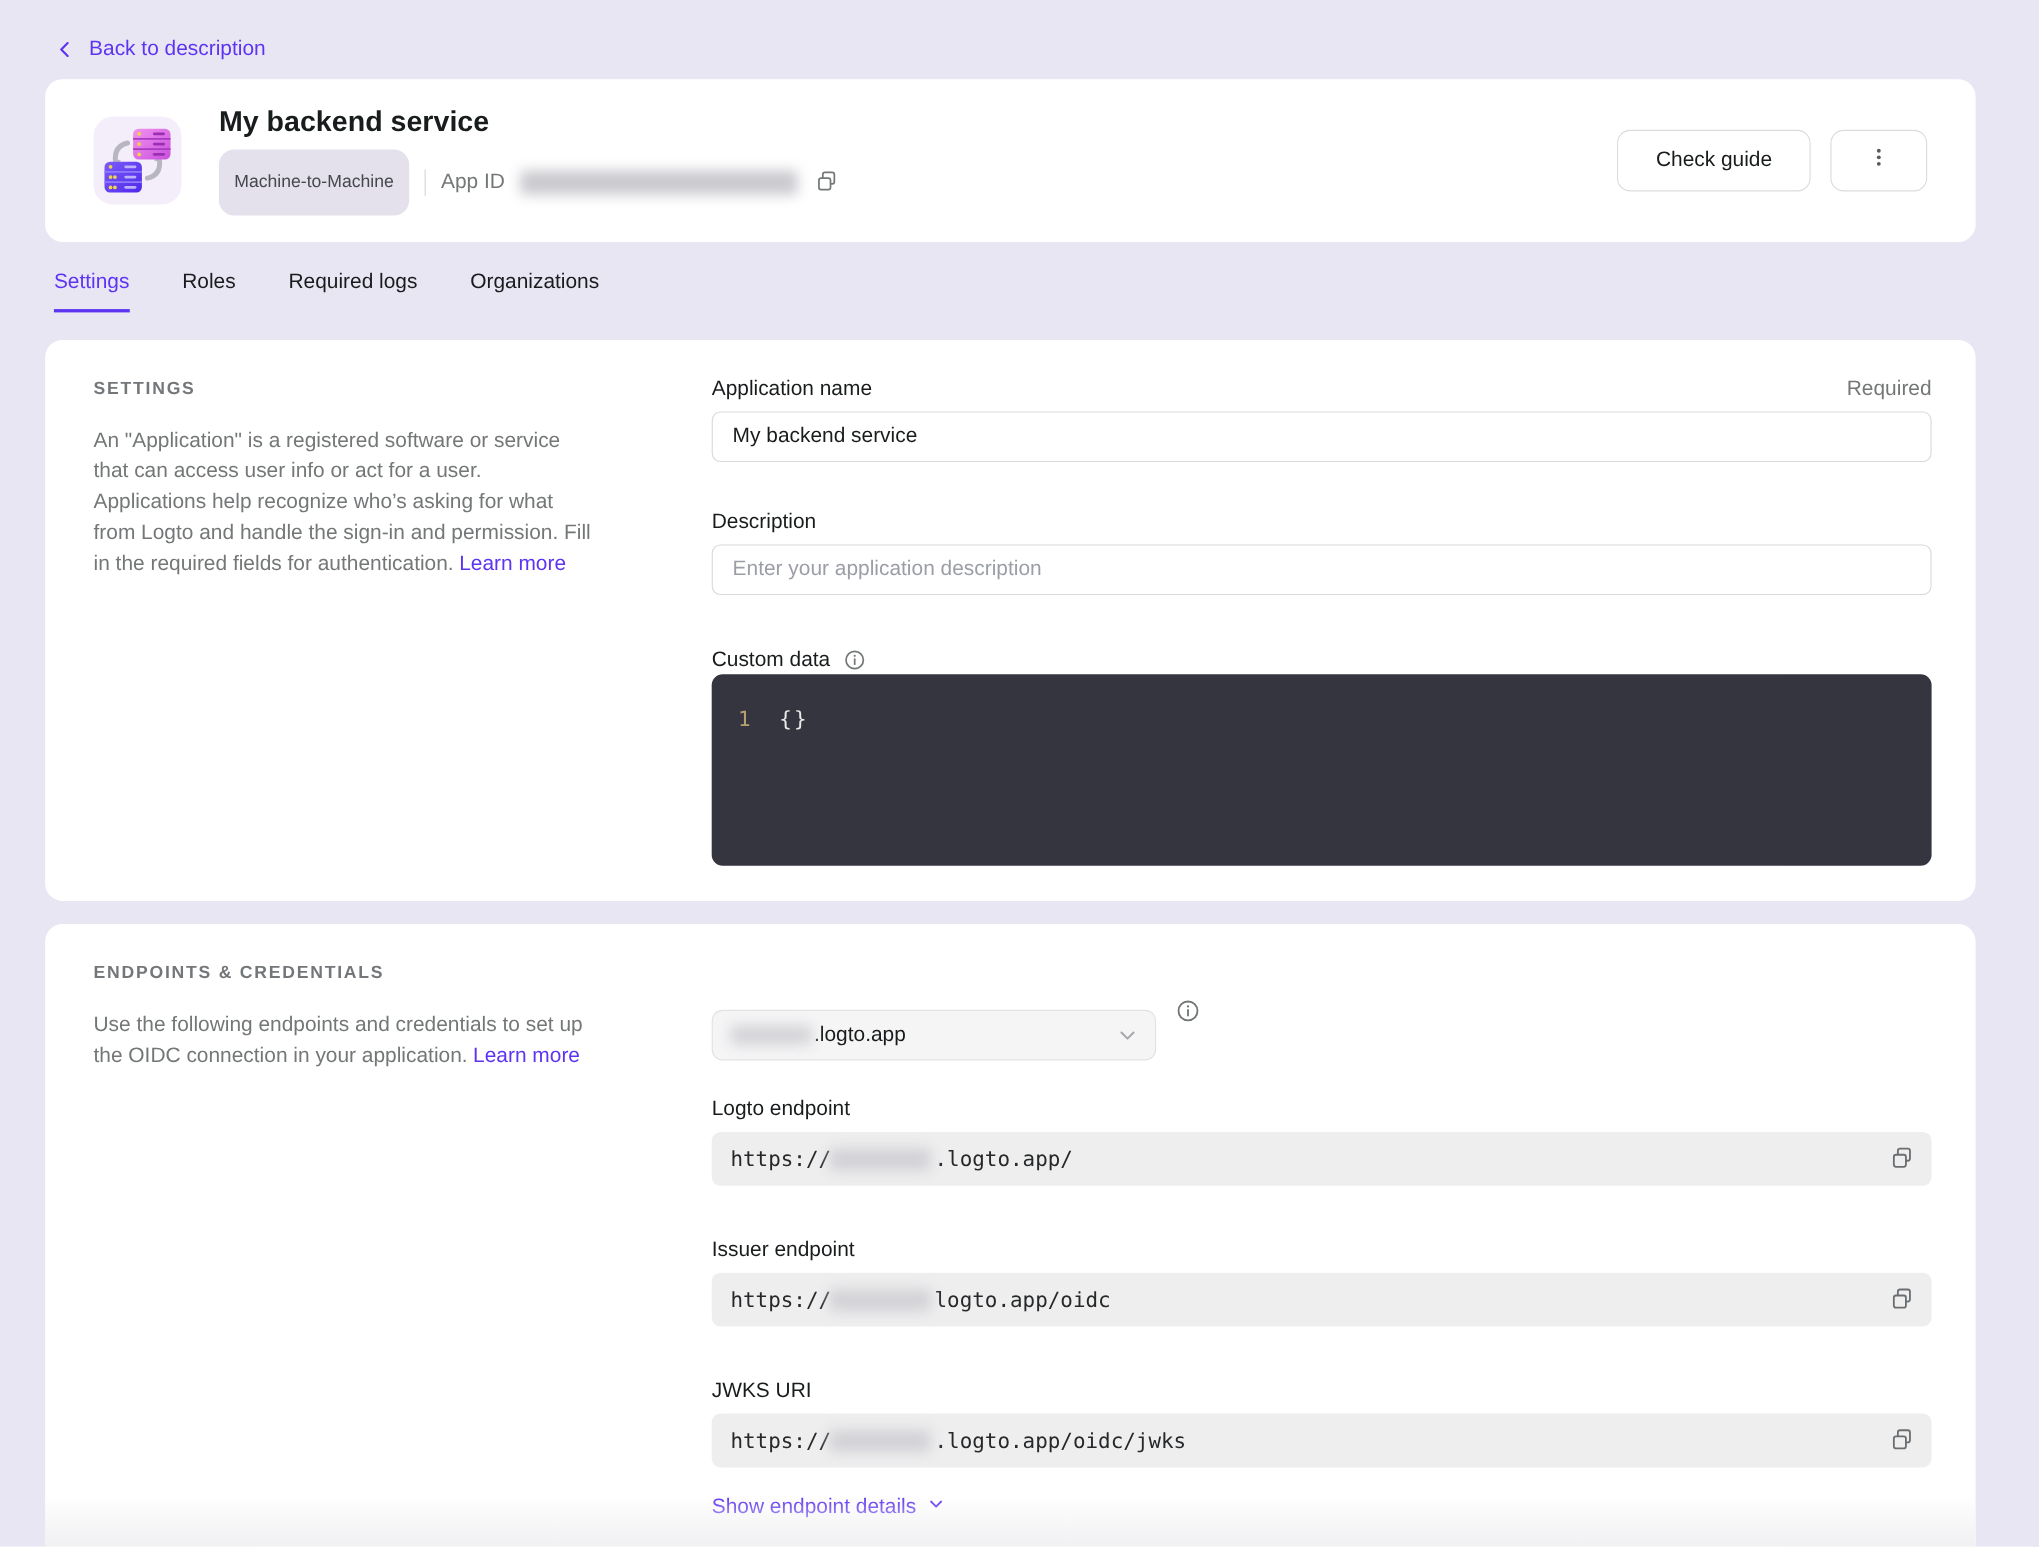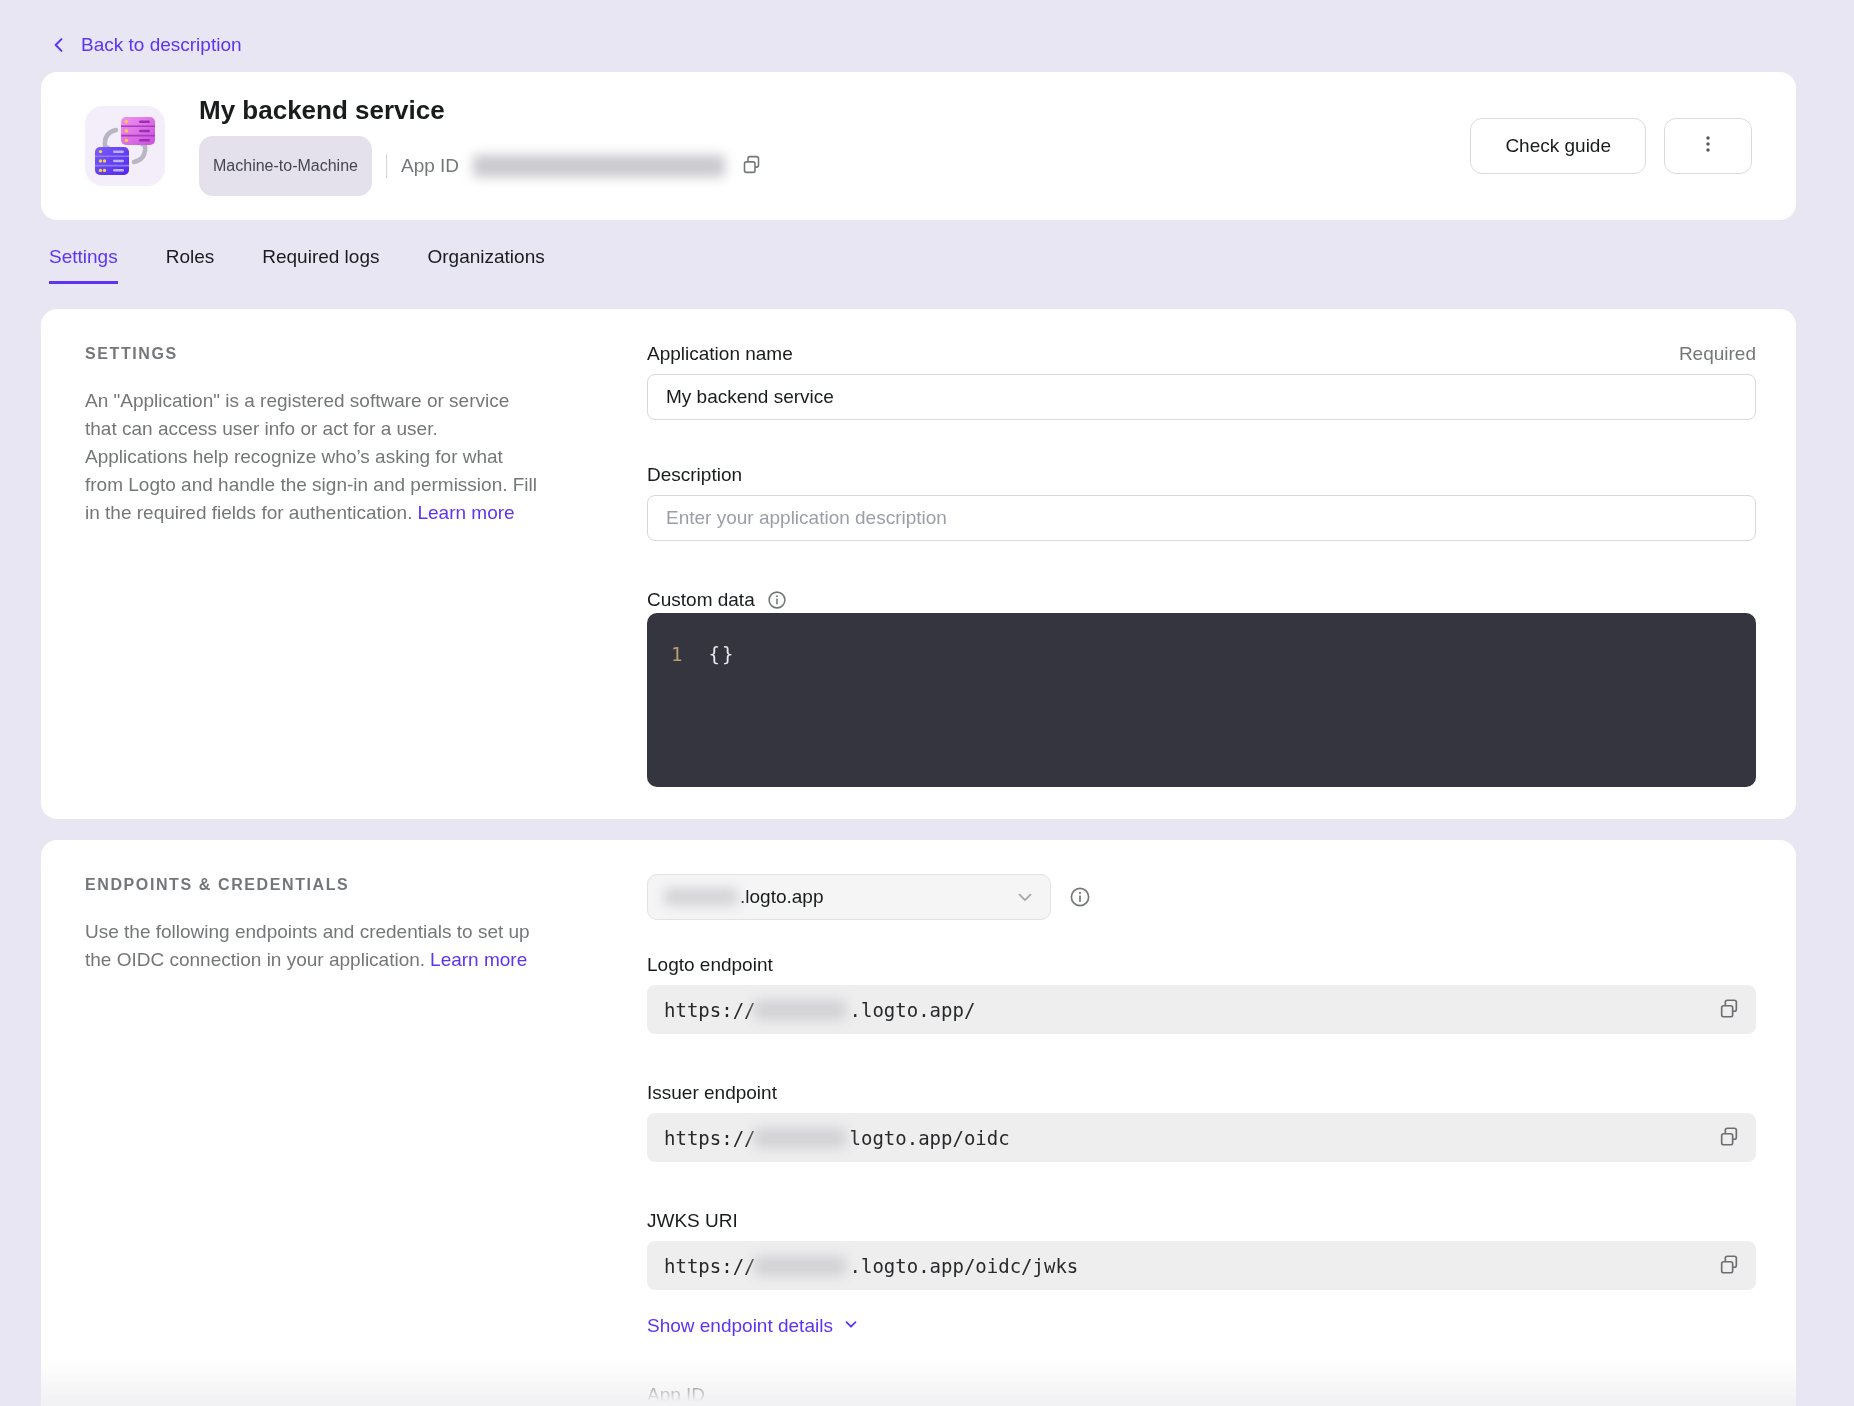--- a/index.html
+++ b/index.html
@@ -79,21 +79,21 @@
   .info-icon{color:#747778;display:flex;cursor:pointer;}
 
   .editor{background:var(--editor-bg);border-radius:10px;height:174px;
     padding:30px 0 0 24px;font-family:"DejaVu Sans Mono","Liberation Mono",monospace;font-size:19px;cursor:text;}
   .editor .ln{color:#b5a06e;margin-right:26px;}
   .editor .code{color:#e8e9ea;letter-spacing:2px;}
 
   
   .dropdown-row{display:flex;align-items:center;gap:17px;margin-bottom:34px;}
   .dropdown{width:404px;height:46px;background:#f5f5f6;border:1px solid #e2e2e6;border-radius:10px;
-    display:flex;align-items:center;padding:0 14px 0 16px;cursor:pointer;font-size:19px;color:var(--text-1);}
+    display:flex;align-items:center;padding:0 14px 0 16px;cursor:pointer;font-size:19px;color:var(--text-1);margin-top:44px;}
   .dd-blur{width:74px;height:18px;margin-right:2px;background:#d4d4d8;}
   .dropdown .chev{margin-left:auto;color:#a6a6ab;display:flex;}
 
   .ep-group{margin-bottom:48px;}
   .ep-group .flabel{margin-bottom:9px;}
   .mono-field{position:relative;height:49px;background:var(--field-bg);border-radius:8px;
     display:flex;align-items:center;padding:0 60px 0 17px;
     font-family:"DejaVu Sans Mono","Liberation Mono",monospace;font-size:19px;color:#26282a;white-space:nowrap;}
   .mono-blur{width:92px;height:20px;margin:0 4px 0 -2px;background:#d2d2d6;}
   .copy-btn{position:absolute;right:12px;top:50%;transform:translateY(-50%);

